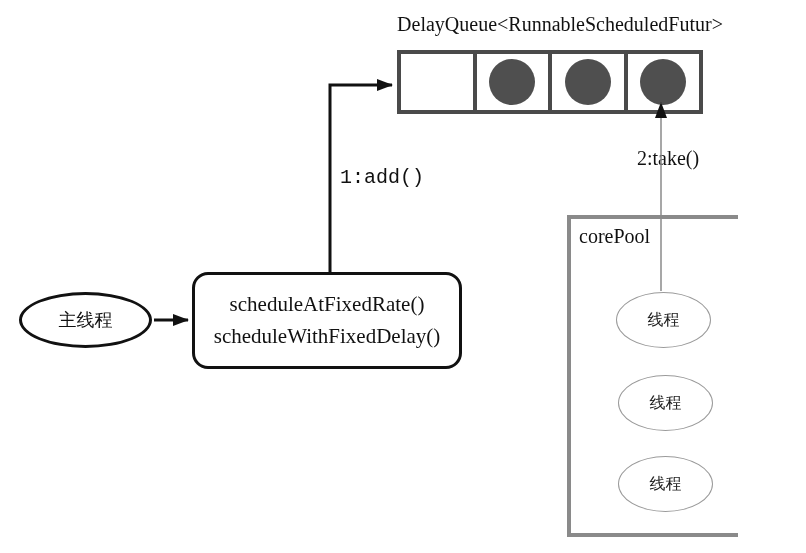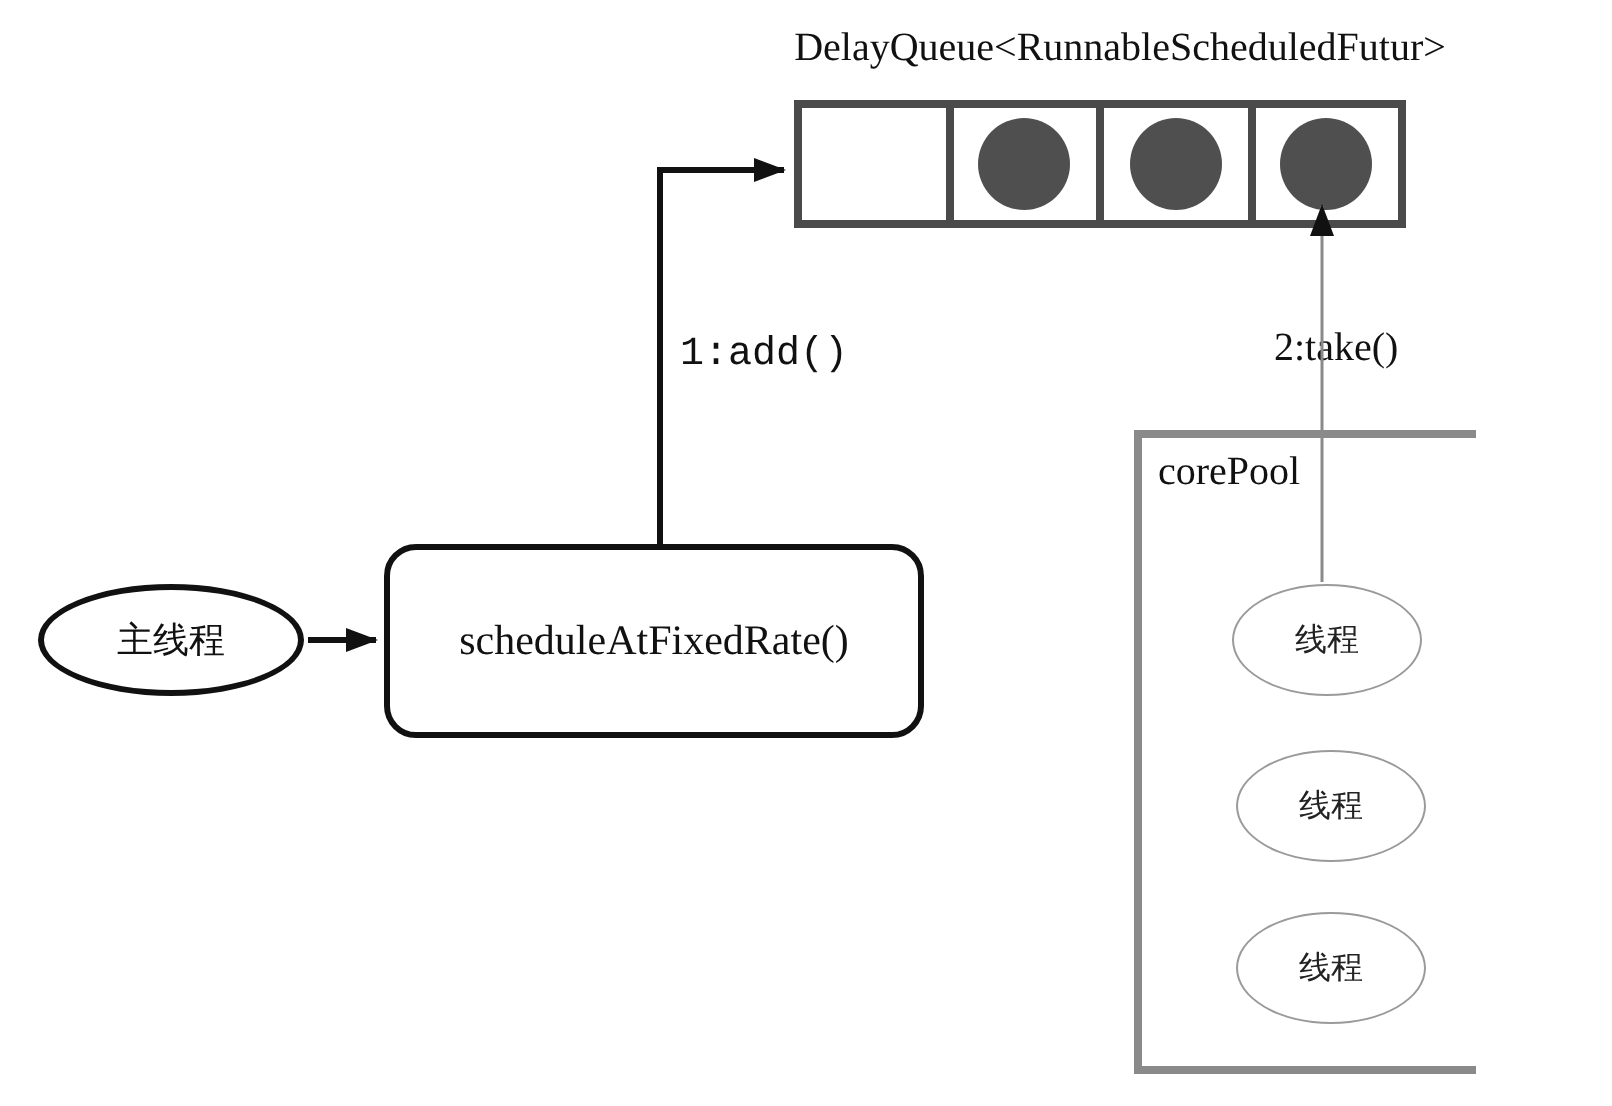--- a/index.html
+++ b/index.html
@@ -34,21 +34,21 @@
   }
   .qcell:last-child{border-right:none;}
   .dot{
     width:46px;height:46px;border-radius:50%;
     background:var(--task-dot,#4f4f4f);
   }
 
   
   .edge-label{font-size:20px;white-space:nowrap;}
   .lbl-add{left:340px;top:166px;font-family:Liberation Mono, monospace;}
-  .lbl-take{left:637px;top:147px;margin-top:16px;}
+  .lbl-take{left:637px;top:147px;}
 
   
   .main-thread{
     left:19px;top:292px;width:133px;height:56px;
     border:3px solid var(--ink,#111);border-radius:50%;
     box-sizing:border-box;
     display:flex;align-items:center;justify-content:center;
     font-size:18px;background:#fff;
   }
 
@@ -111,20 +111,21 @@
   <div class="abs edge-label lbl-add">1:add()</div>
 
   <div class="abs edge-label lbl-take">2:take()</div>
 
   <div class="abs main-thread">
     <span>主线程</span>
   </div>
 
   <div class="abs scheduler">
     <span>scheduleAtFixedRate()</span>
+    <span>scheduleWithFixedDelay()</span>
   </div>
 
   <div class="abs pool">
     <div class="pool-label">corePool</div>
   </div>
 
   <div class="abs thread t1">
     <span>线程</span>
   </div>
   <div class="abs thread t2">

